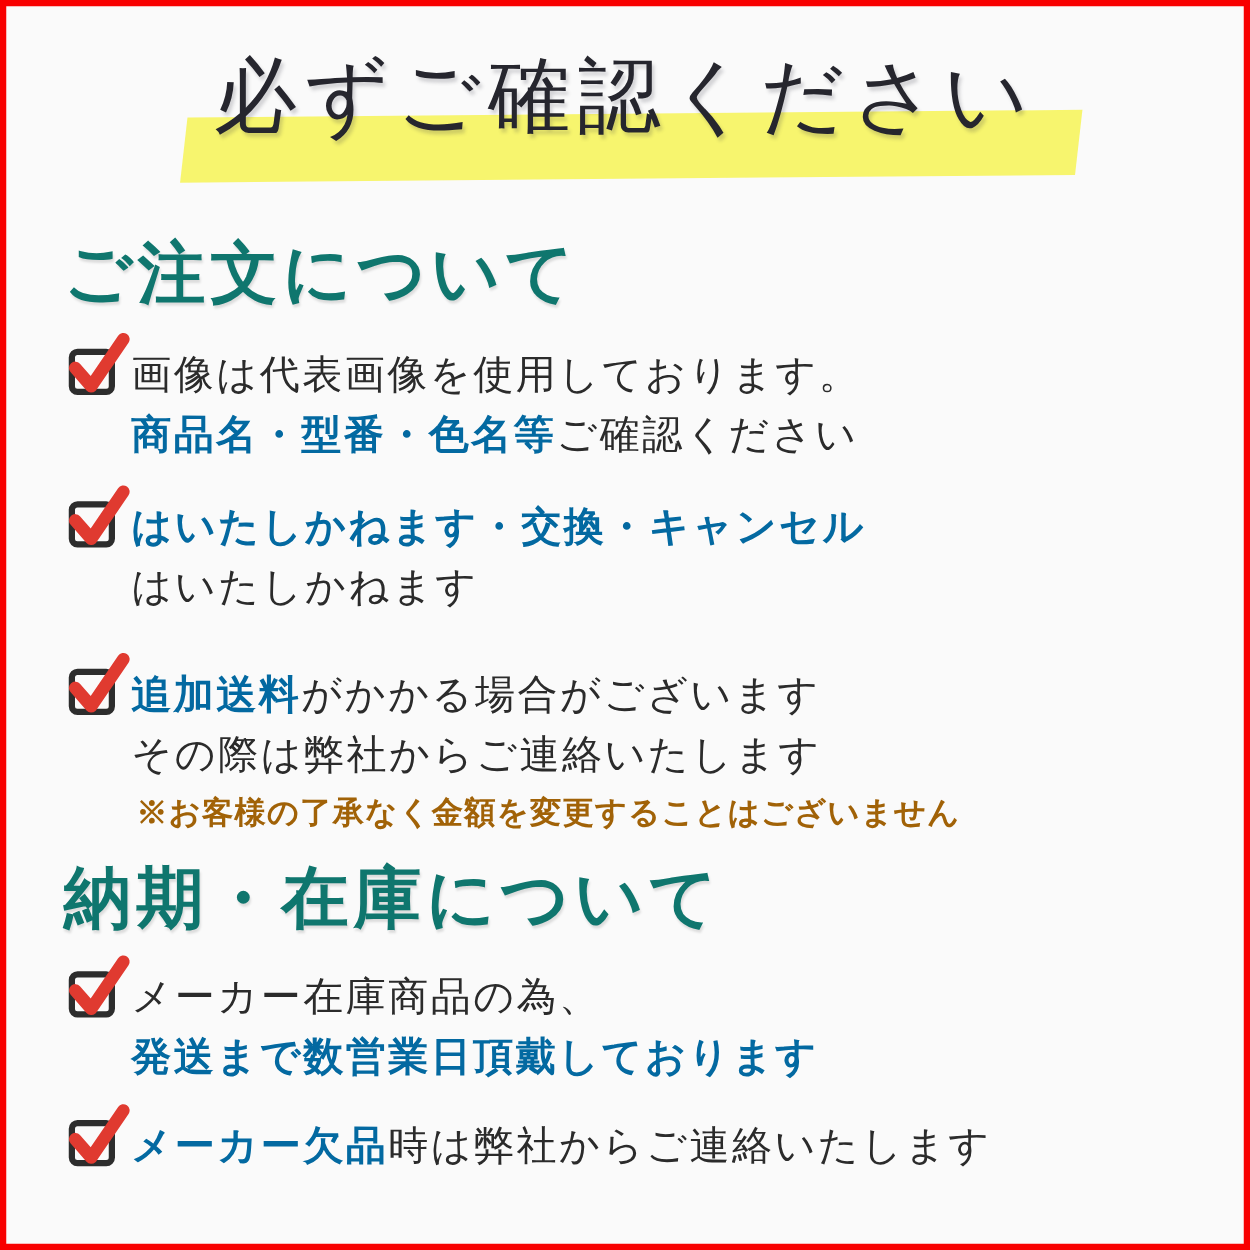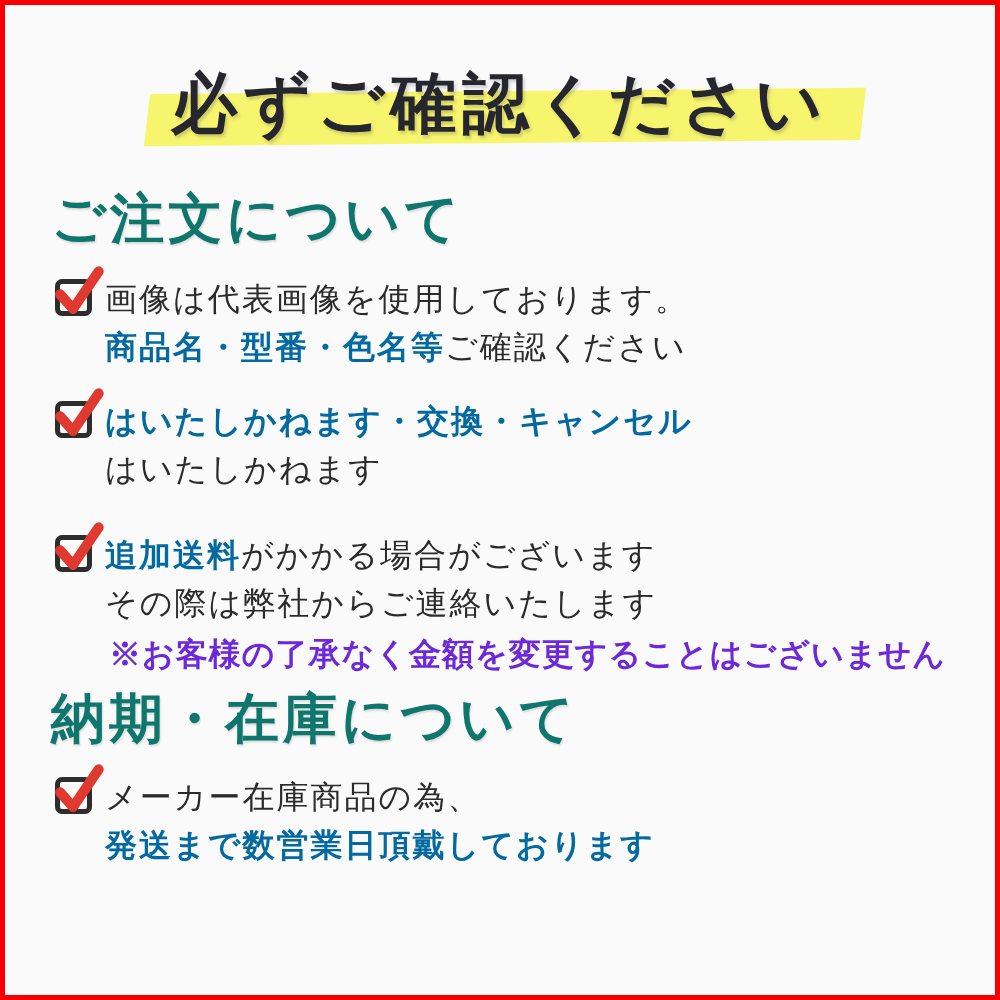--- a/index.html
+++ b/index.html
@@ -7,22 +7,22 @@
     position:relative;width:1000px;height:1000px;box-sizing:border-box;
     background:#fafafa;border:5px solid #f80000;overflow:hidden;
     font-family:"DejaVu Serif","Liberation Serif",serif;
   }
   
   .yellow-band{
     position:absolute;left:142px;top:86px;width:716px;height:52px;
     background:#f7f56e;transform:rotate(-0.5deg) skewX(-7deg);
   }
   .title-text{
-    position:absolute;top:52px;left:0;width:100%;text-align:center;
-    font-size:66px;font-weight:700;letter-spacing:6px;color:#26262e;
+    position:absolute;top:26px;left:0;width:100%;text-align:center;
+    font-size:66px;font-weight:400;letter-spacing:6px;color:#26262e;
     line-height:1.4;text-shadow:2px 3px 3px rgba(50,50,65,.20);white-space:nowrap;
   }
   
   .heading{
     position:absolute;left:46px;font-size:54px;font-weight:700;letter-spacing:4px;
     color:#0f766e;line-height:1.15;white-space:nowrap;
     text-shadow:1px 2px 2px rgba(0,0,0,.12);
   }
   #heading-orders{top:182px;}
   #heading-stock{top:682px;}
@@ -35,22 +35,22 @@
     display:block;width:37px;height:37px;box-sizing:border-box;
     border:5px solid #2d2d2d;border-radius:7px;
   }
   .cbx .check{position:absolute;left:-4px;top:-14px;width:55px;height:55px;}
   .item-text{display:block;}
   .line{font-size:32px;line-height:48px;letter-spacing:2px;white-space:nowrap;}
   .seg.black{color:#2b2b2b;font-weight:500;}
   .seg.red{color:#0369a1;font-weight:700;}
   
   .note{
-    position:absolute;left:104px;top:628px;font-size:32px;letter-spacing:1px;
-    color:#6d28d9;font-weight:600;white-space:nowrap;
+    position:absolute;left:104px;top:628px;font-size:25px;letter-spacing:1px;
+    color:#a16207;font-weight:600;white-space:nowrap;
   }
 </style>
 </head>
 <body>
 
 <div class="canvas">
 
   <div class="yellow-band"></div>
   <div class="title-text">必ずご確認ください</div>
 
@@ -121,14 +121,27 @@
     <span class="item-text">
       <div class="line">
         <span class="seg black">メーカー在庫商品の為、</span>
       </div>
       <div class="line">
         <span class="seg red">発送まで数営業日頂戴しております</span>
       </div>
     </span>
   </div>
 
+  <div class="item" id="item-5">
+    <span class="cbx">
+      <span class="box"></span>
+      <svg class="check" viewBox="0 0 60 60">
+        <polyline points="10,32 24,48 52,7" fill="none" stroke="#e03a30" stroke-width="11" stroke-linecap="round" stroke-linejoin="round"></polyline>
+      </svg>
+    </span>
+    <span class="item-text">
+      <div class="line">
+        <span class="seg red">メーカー欠品</span><span class="seg black">時は弊社からご連絡いたします</span>
+      </div>
+    </span>
+  </div>
 
 </div>
 
 </body></html>

